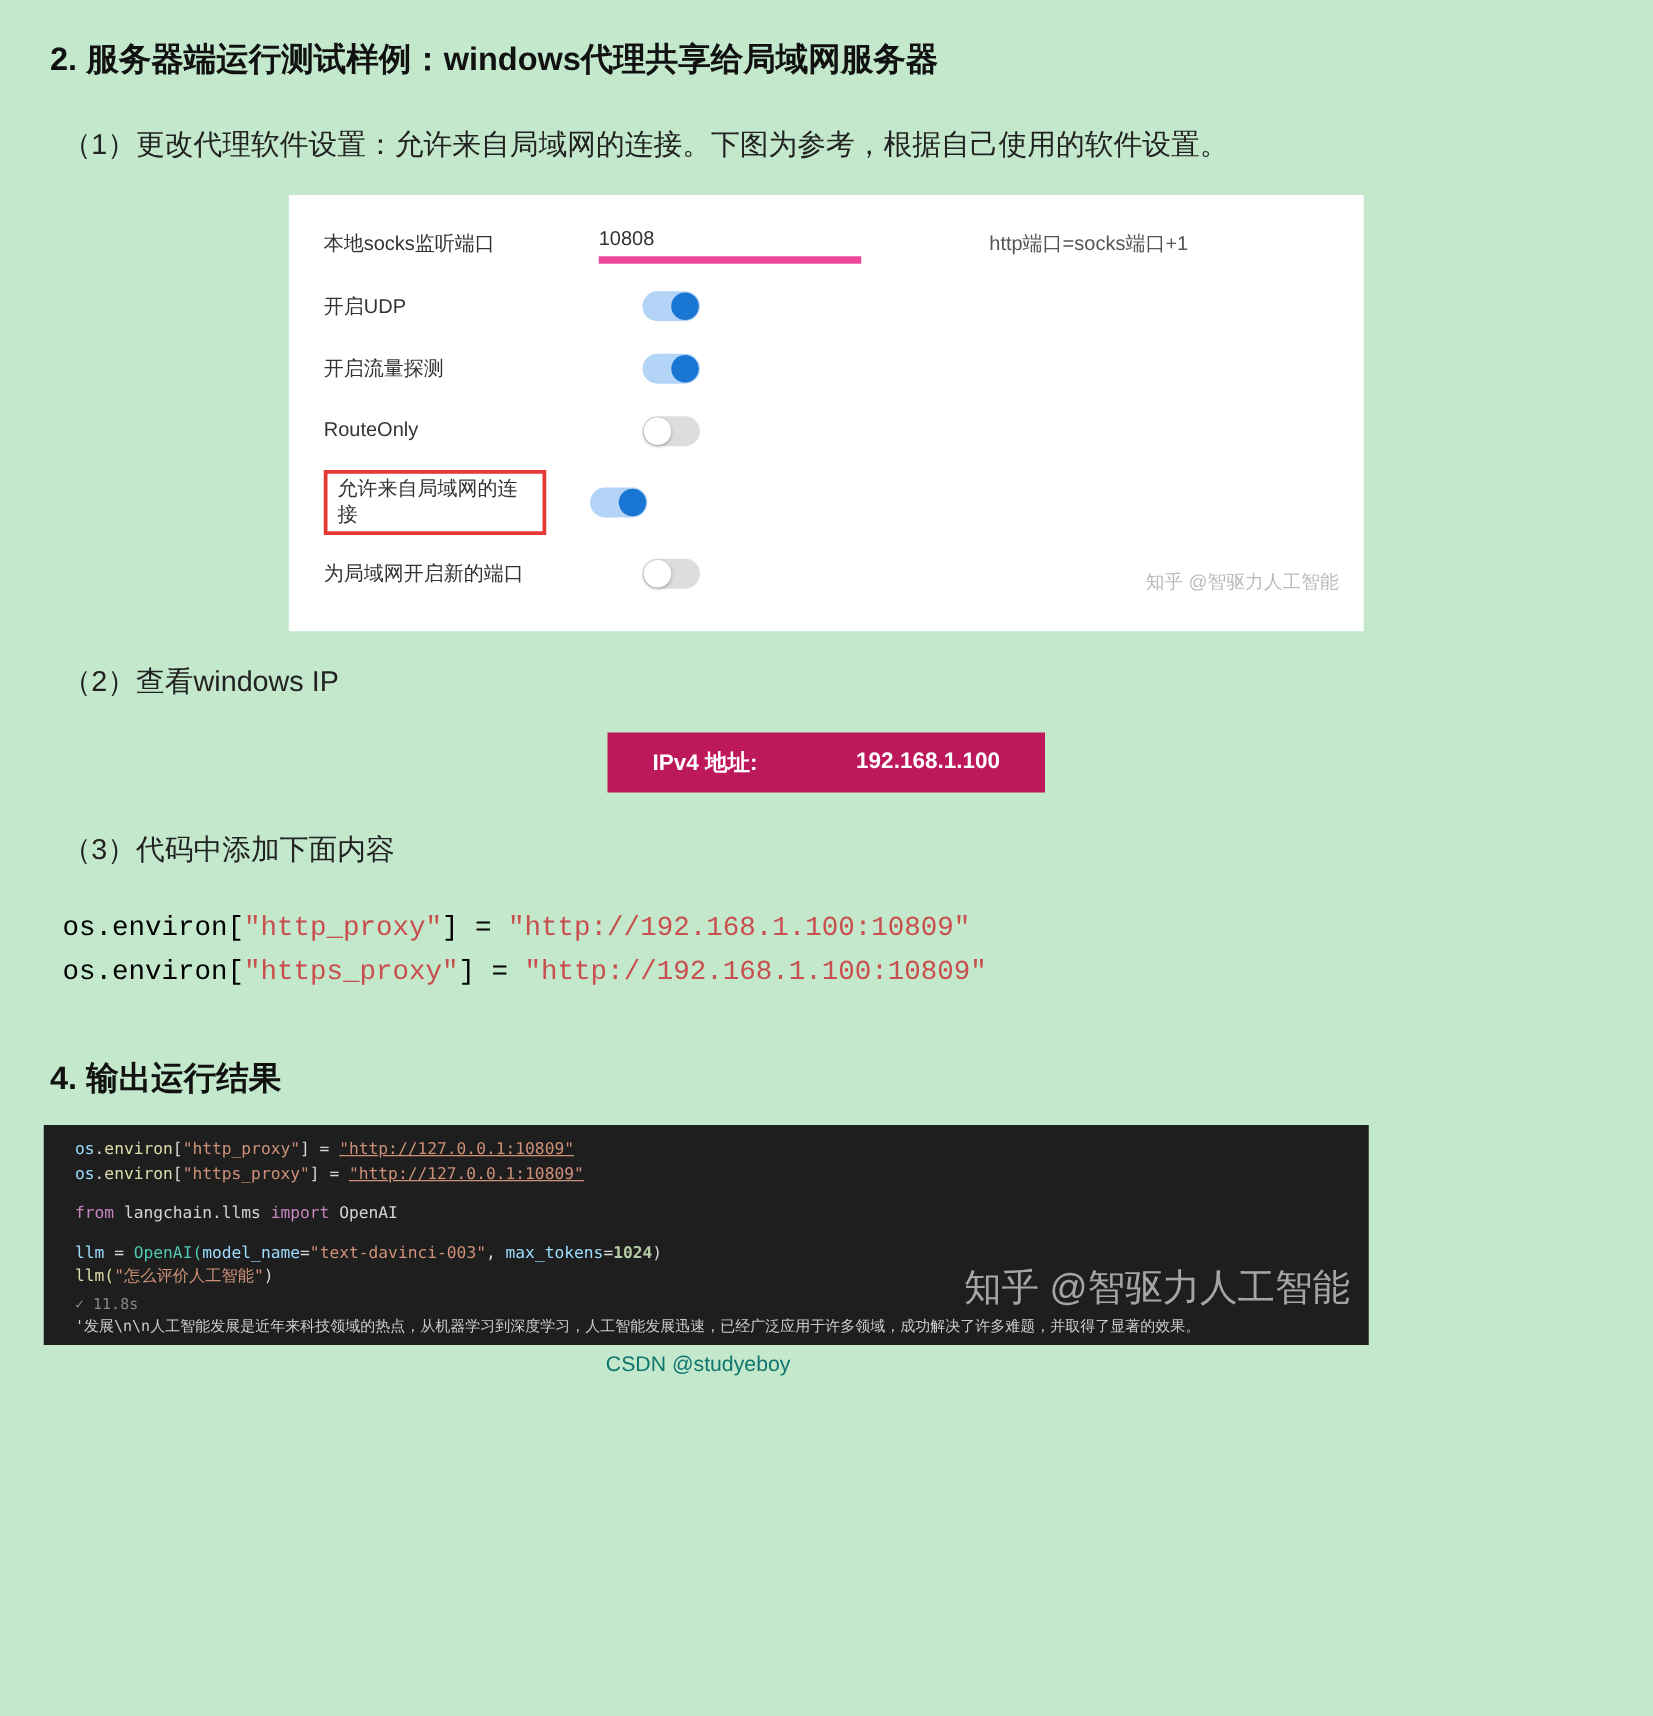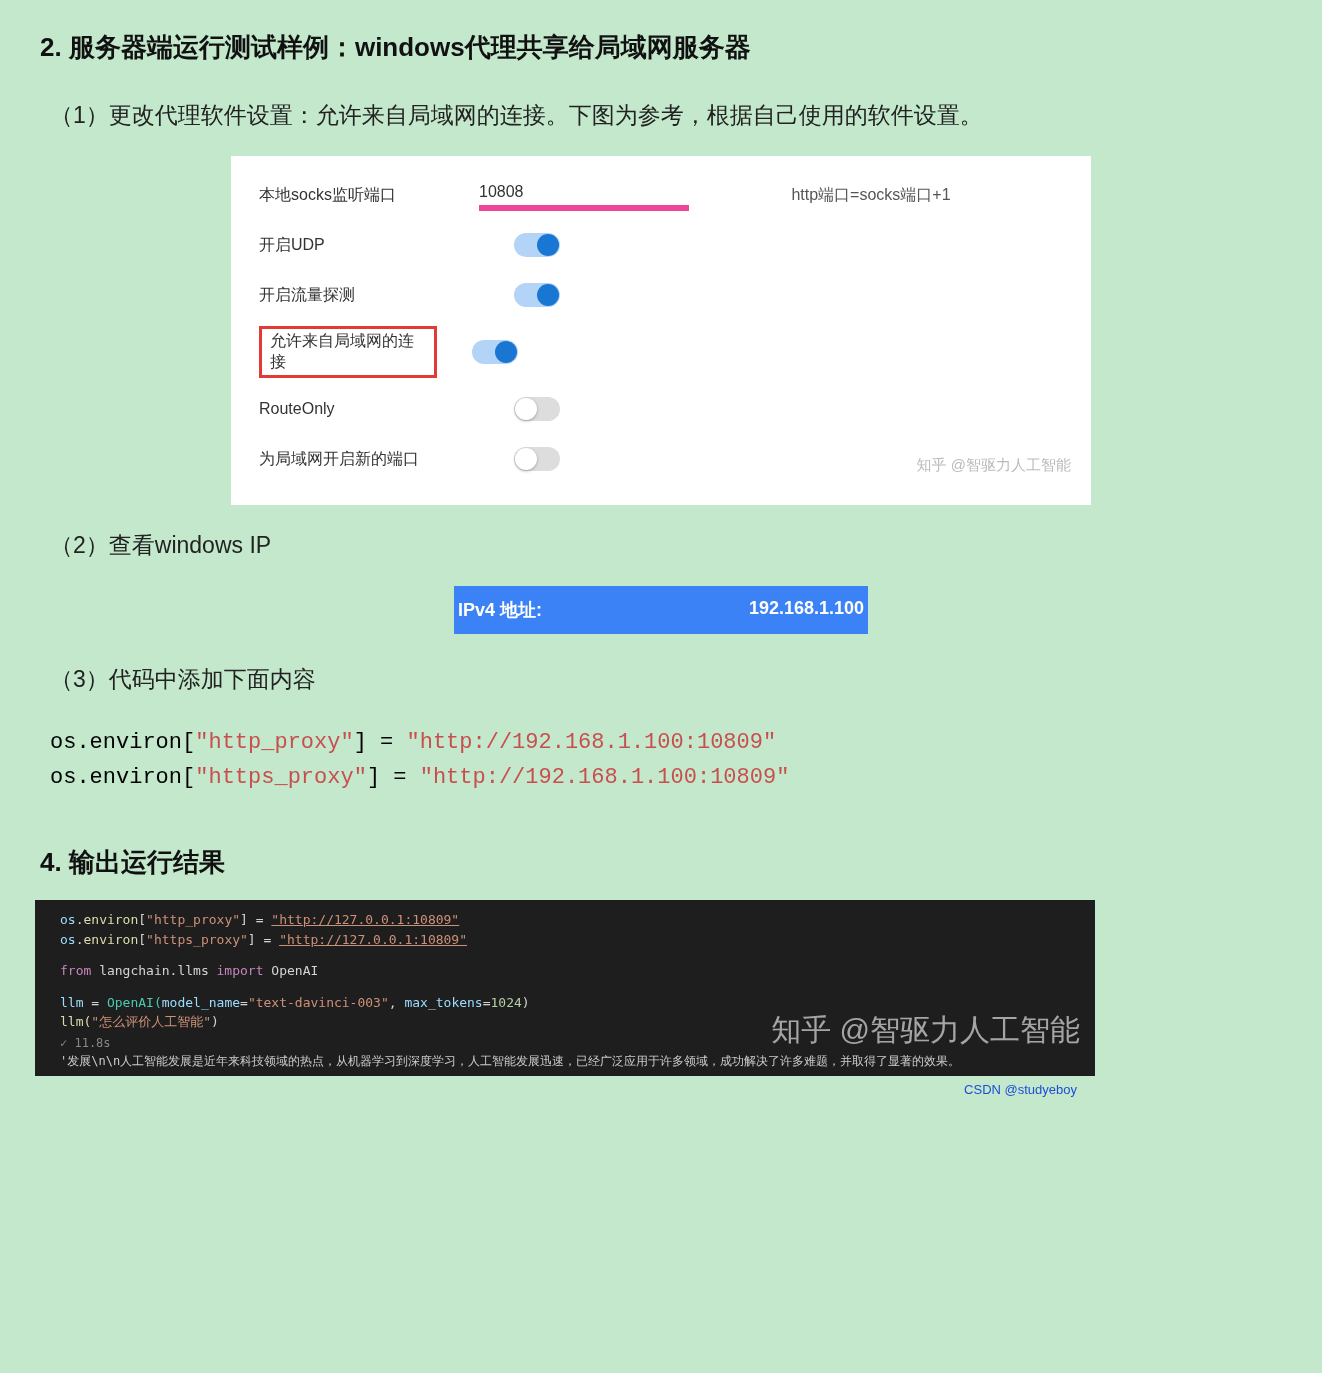--- a/index.html
+++ b/index.html
@@ -79,25 +79,25 @@
     .toggle.on .toggle-knob { right: 1px; background: #1976d2; }
     .toggle.off .toggle-knob { left: 1px; background: #fff; box-shadow: 0 1px 3px rgba(0,0,0,0.3); }
     .watermark-small {
       position: absolute;
       right: 20px;
       bottom: 30px;
       color: #bbb;
       font-size: 15px;
     }
     .ip-box {
-      background: #3b82f6;
+      background: #be185d;
       color: #fff;
-      width: 414px;
+      width: 350px;
       margin: 20px auto 30px auto;
-      padding: 12px 4px;
+      padding: 12px 36px;
       font-size: 18px;
       display: flex;
       justify-content: space-between;
       font-weight: bold;
     }
     .code-block {
       font-family: Consolas, "Courier New", monospace;
       font-size: 22px;
       margin: 30px 0 50px 10px;
       line-height: 1.6;
@@ -114,21 +114,21 @@
       font-size: 13px;
       position: relative;
       filter: blur(0.2px);
     }
     .term-line { line-height: 1.5; }
     .t-lb { color: #9cdcfe; }
     .t-m  { color: #dcdcaa; }
     .t-c  { color: #c586c0; }
     .t-s  { color: #ce9178; }
     .t-sl { color: #ce9178; text-decoration: underline; }
-    .t-n  { color: #b5cea8; }
+    .t-n  { color: #b5cea8; font-weight: bold; }
     .t-w  { color: #d4d4d4; }
     .t-cls{ color: #4ec9b0; }
     .term-spacer { height: 12px; }
     .check-row { color: #888; font-size: 12px; margin-top: 4px; }
     .output-row {
       color: #ccc;
       font-size: 12px;
       line-height: 1.4;
       margin-top: 3px;
       white-space: nowrap;
@@ -137,23 +137,23 @@
     .watermark-large {
       position: absolute;
       right: 15px;
       bottom: 25px;
       color: rgba(255,255,255,0.6);
       font-size: 30px;
       font-family: "Microsoft YaHei", sans-serif;
       pointer-events: none;
     }
     .footer-credit {
-      text-align: right;
-      color: #1d4ed8;
-      font-size: 13px;
+      text-align: center;
+      color: #0f766e;
+      font-size: 17px;
       margin-top: 6px;
       padding-right: 205px;
     }
   </style>
 </head>
 <body>
 
 <h2>2. 服务器端运行测试样例：windows代理共享给局域网服务器</h2>
 
 <h3>（1）更改代理软件设置：允许来自局域网的连接。下图为参考，根据自己使用的软件设置。</h3>
@@ -170,28 +170,28 @@
         <div class="toggle-knob"></div>
       </div>
   </div>
   <div class="setting-row">
     <div class="setting-label">开启流量探测</div>
     <div class="toggle on">
         <div class="toggle-knob"></div>
       </div>
   </div>
   <div class="setting-row">
+    <div class="setting-label">RouteOnly</div>
+    <div class="toggle off">
+        <div class="toggle-knob"></div>
+      </div>
+  </div>
+  <div class="setting-row">
     <div class="setting-label highlight-box">允许来自局域网的连接</div>
     <div class="toggle on">
-        <div class="toggle-knob"></div>
-      </div>
-  </div>
-  <div class="setting-row">
-    <div class="setting-label">RouteOnly</div>
-    <div class="toggle off">
         <div class="toggle-knob"></div>
       </div>
   </div>
   <div class="setting-row">
     <div class="setting-label">为局域网开启新的端口</div>
     <div class="toggle off">
         <div class="toggle-knob"></div>
       </div>
   </div>
   <div class="watermark-small">知乎 @智驱力人工智能</div>

